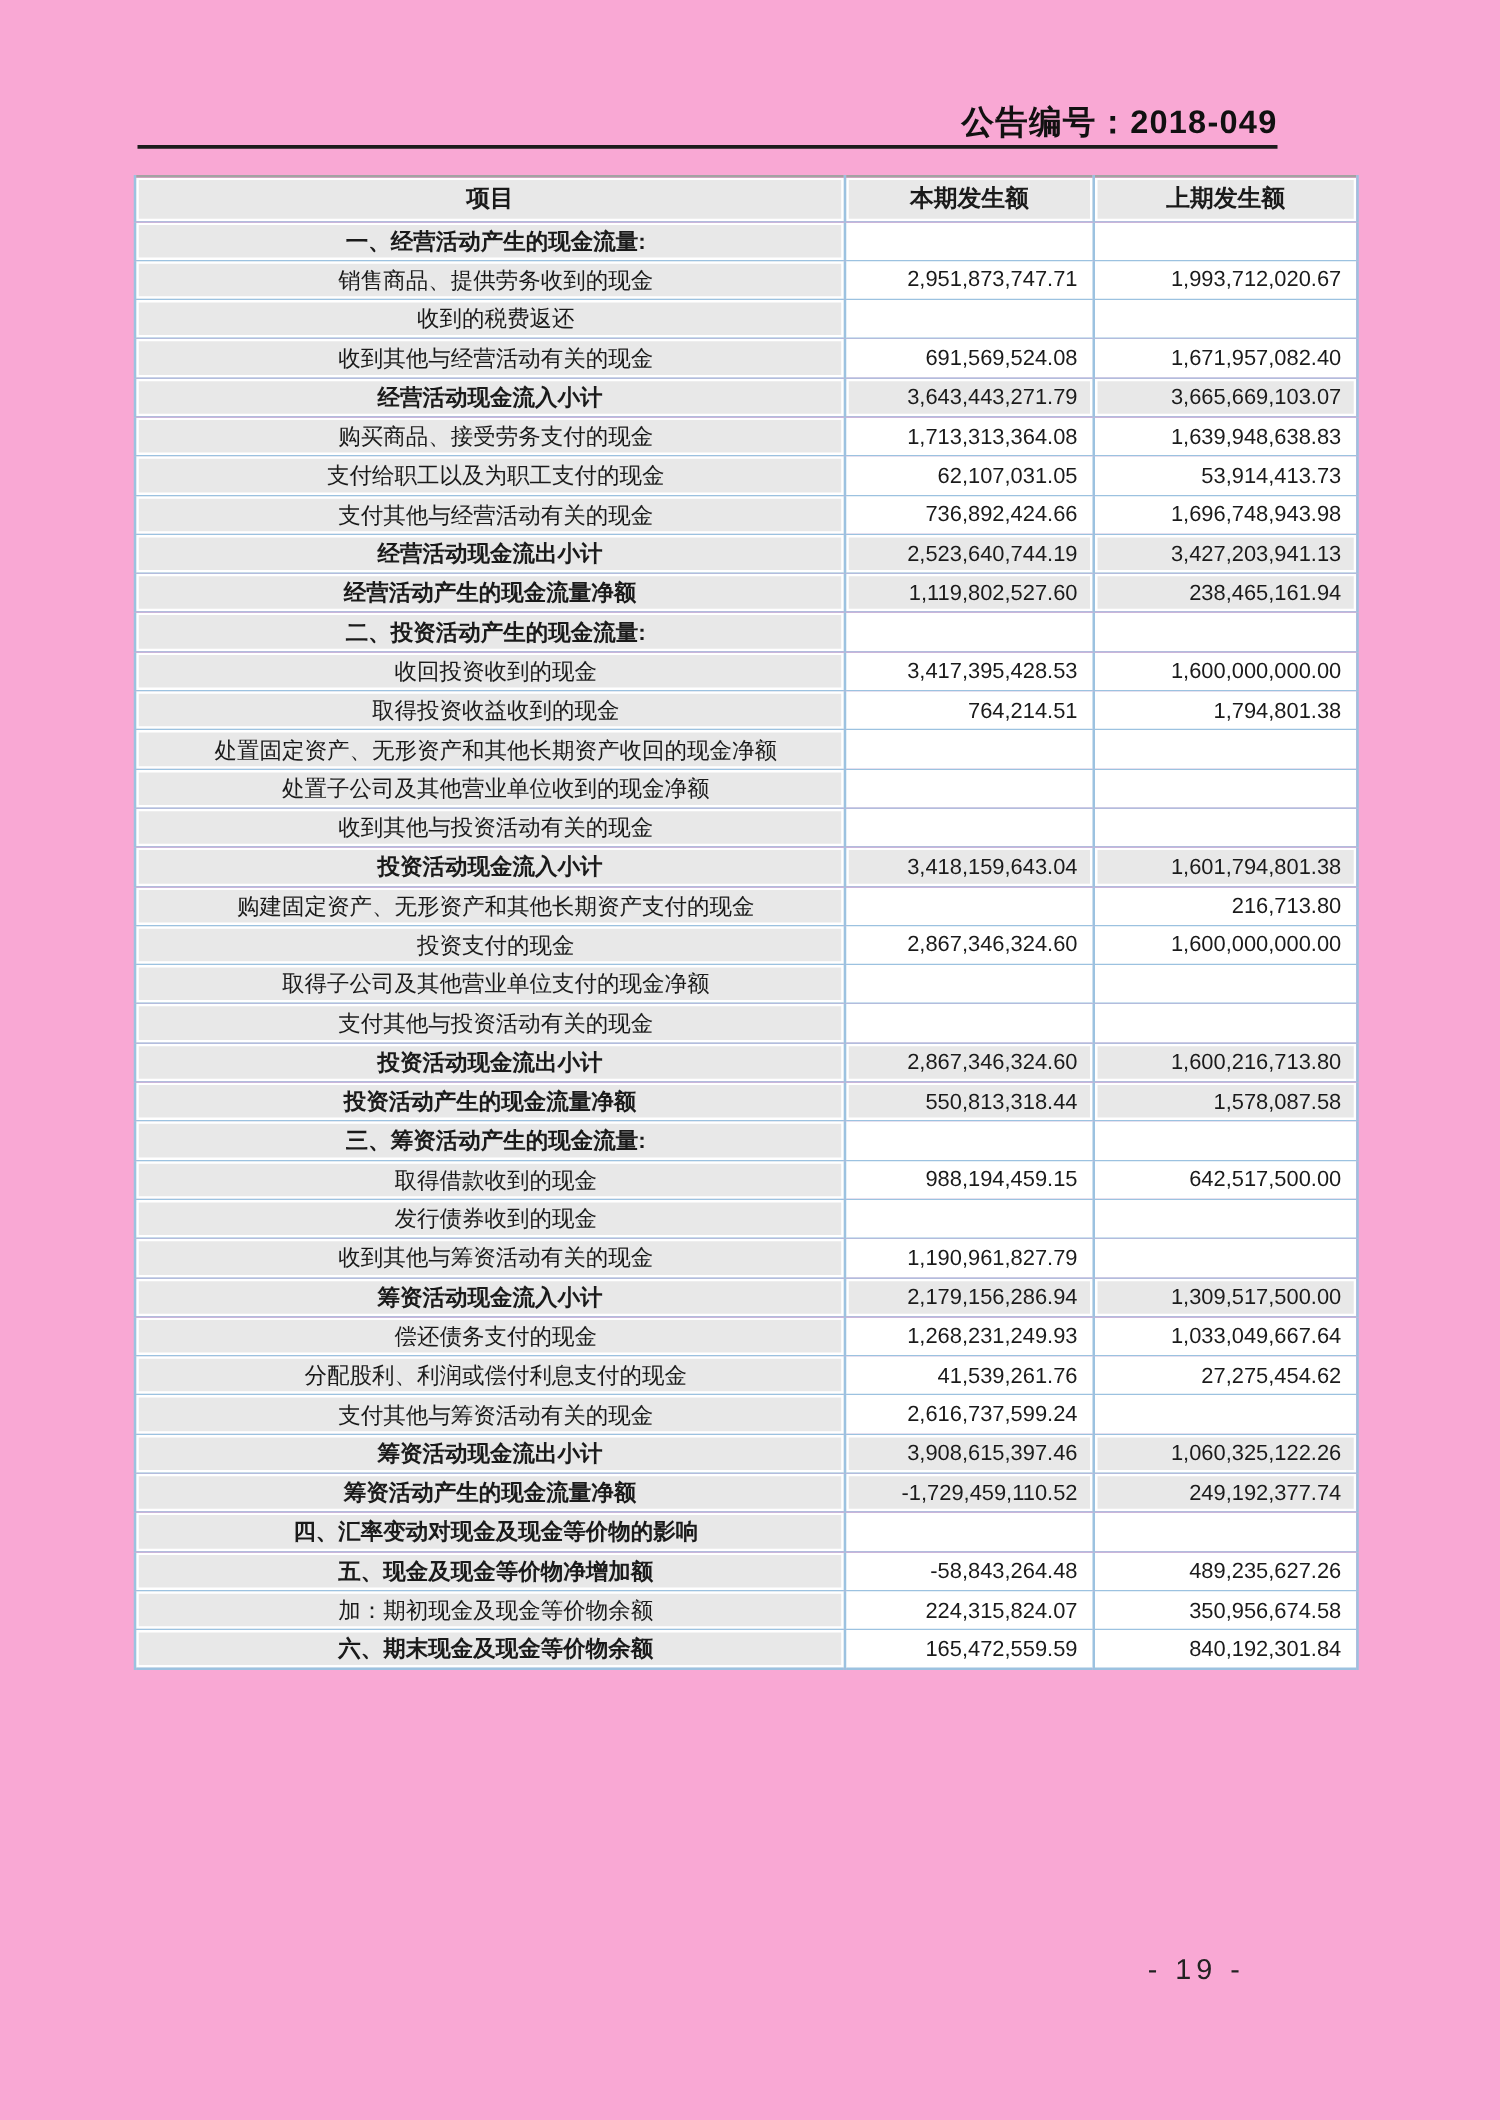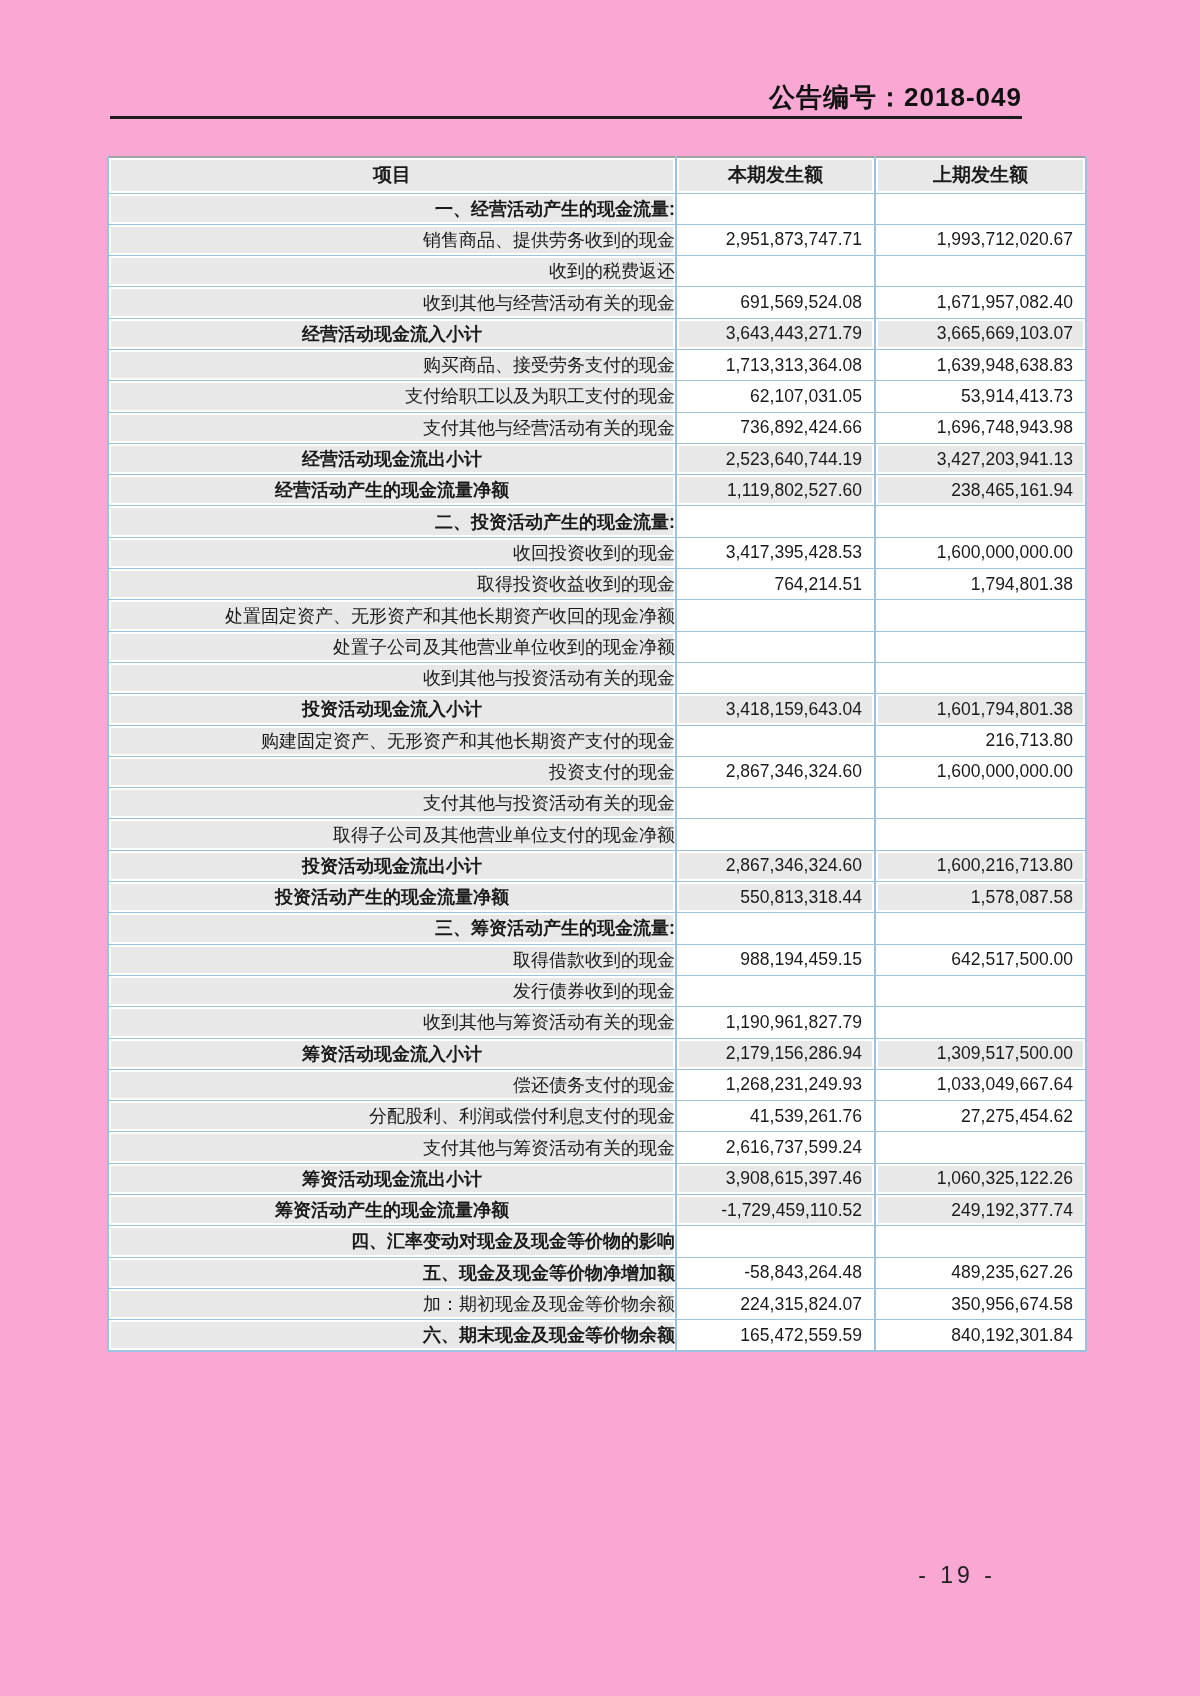--- a/index.html
+++ b/index.html
@@ -26,21 +26,21 @@
     position: absolute;
     top: 116px;
     left: 110px;
     width: 912px;
     height: 3px;
     background: #1c1c1c;
   }
 
   table.cashflow {
     position: absolute;
-    top: 156px;
+    top: 140px;
     left: 107px;
     width: 978px;
     border-collapse: collapse;
     table-layout: fixed;
     border: 2px solid #9cc2e0;
     border-top: 2px solid #a3a3a3;
     font-size: 18px;
   }
   col.c-label { width: 568px; }
   col.c-current { width: 199px; }
@@ -58,21 +58,21 @@
     height: 36px;
     background: #e8e8e8;
     box-shadow: inset 0 0 0 2px #ffffff;
     font-weight: bold;
     text-align: center;
     font-size: 19px;
   }
   .cashflow td { height: 31.3px; }
 
   td.col-label {
-    text-align: right;
+    text-align: center;
     padding-left: 9px;
     background: #e8e8e8;
     box-shadow: inset 0 0 0 2px #ffffff;
   }
   td.col-current, td.col-prior {
     text-align: right;
     padding-right: 12px;
     background: #ffffff;
     font-size: 17.5px;
   }
@@ -213,26 +213,26 @@
           <td class="col-label">购建固定资产、无形资产和其他长期资产支付的现金</td>
           <td class="col-current"></td>
           <td class="col-prior">216,713.80</td>
         </tr>
         <tr class="row-item">
           <td class="col-label">投资支付的现金</td>
           <td class="col-current">2,867,346,324.60</td>
           <td class="col-prior">1,600,000,000.00</td>
         </tr>
         <tr class="row-item">
+          <td class="col-label">取得子公司及其他营业单位支付的现金净额</td>
+          <td class="col-current"></td>
+          <td class="col-prior"></td>
+        </tr>
+        <tr class="row-item">
           <td class="col-label">支付其他与投资活动有关的现金</td>
-          <td class="col-current"></td>
-          <td class="col-prior"></td>
-        </tr>
-        <tr class="row-item">
-          <td class="col-label">取得子公司及其他营业单位支付的现金净额</td>
           <td class="col-current"></td>
           <td class="col-prior"></td>
         </tr>
         <tr class="row-subtotal">
           <td class="col-label">投资活动现金流出小计</td>
           <td class="col-current">2,867,346,324.60</td>
           <td class="col-prior">1,600,216,713.80</td>
         </tr>
         <tr class="row-subtotal">
           <td class="col-label">投资活动产生的现金流量净额</td>

